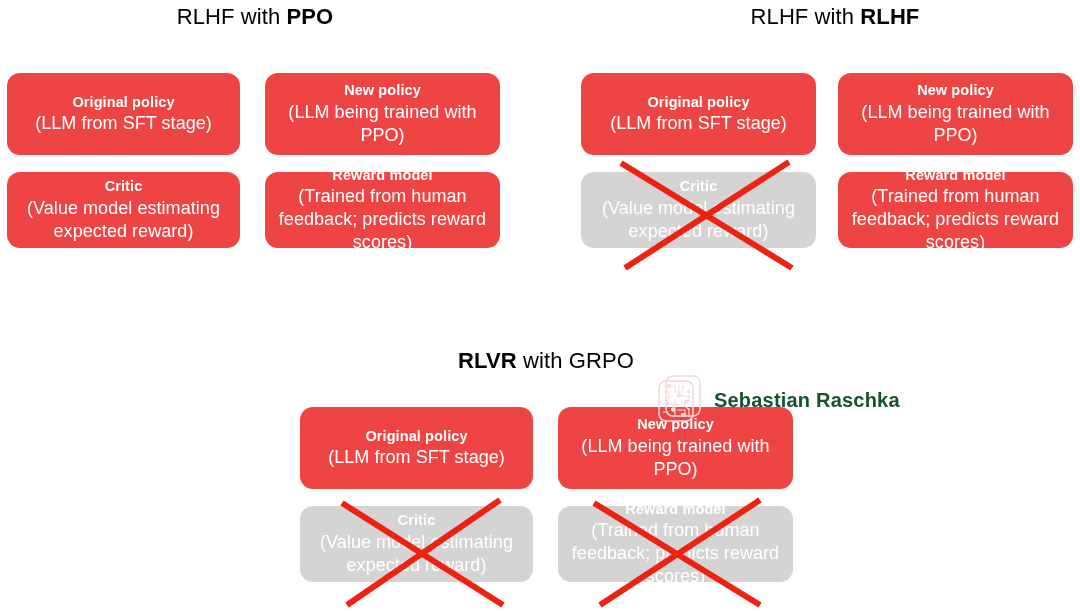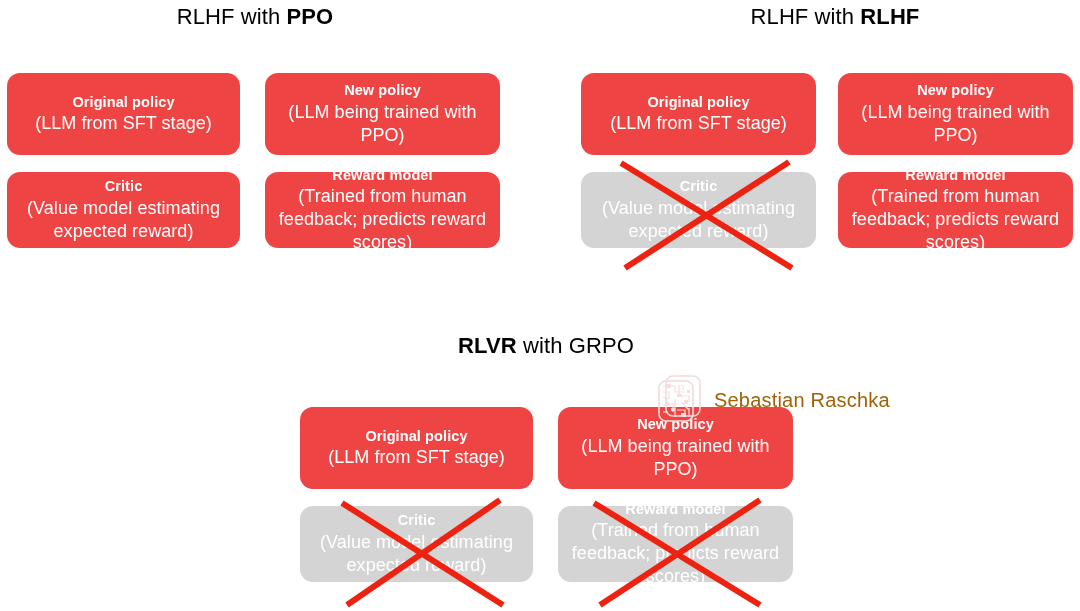--- a/index.html
+++ b/index.html
@@ -67,22 +67,22 @@
 
   
   .watermark {
     position: absolute;
     display: flex;
     align-items: center;
     gap: 7px;
   }
   .watermark-text {
     font-size: 20px;
-    font-weight: 400;
-    color: #a16207;
+    font-weight: 700;
+    color: #14532d;
     letter-spacing: 0.2px;
     white-space: nowrap;
   }
   .watermark-logo {
     width: 52px;
     height: 56px;
     position: relative;
   }
 </style>
 </head>
@@ -137,21 +137,21 @@
   </div>
 
   <div class="node active" style="left:298px; top:172px; width:235px; height:76px;">
     <div class="node-title">Reward model</div>
     <div class="node-sub" style="max-width:212px;">(Trained from human feedback; predicts reward scores)</div>
   </div>
 </div>
 
 <div class="panel" style="left:0; top:330px; width:1080px; height:281px;">
 
-  <div class="panel-title" style="left:296px; top:3px; width:500px; text-align:center;">
+  <div class="panel-title" style="left:296px; top:18px; width:500px; text-align:center;">
     <span class="w-bold">RLVR</span><span class="w-reg"> with GRPO</span>
   </div>
 
   <div class="node active" style="left:300px; top:77px; width:233px; height:82px;">
     <div class="node-title">Original policy</div>
     <div class="node-sub">(LLM from SFT stage)</div>
   </div>
 
   <div class="node active" style="left:558px; top:77px; width:235px; height:82px;">
     <div class="node-title">New policy</div>

